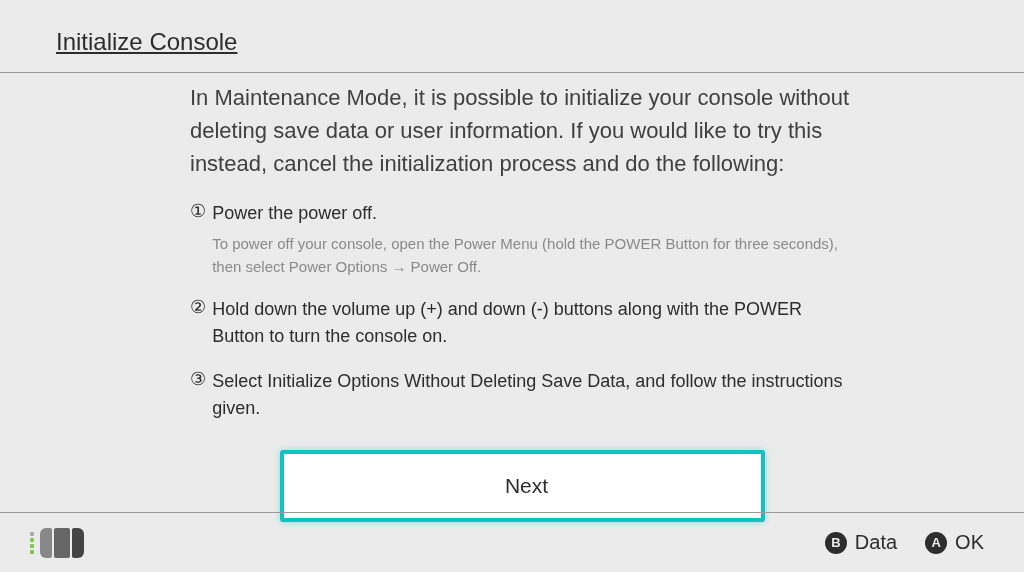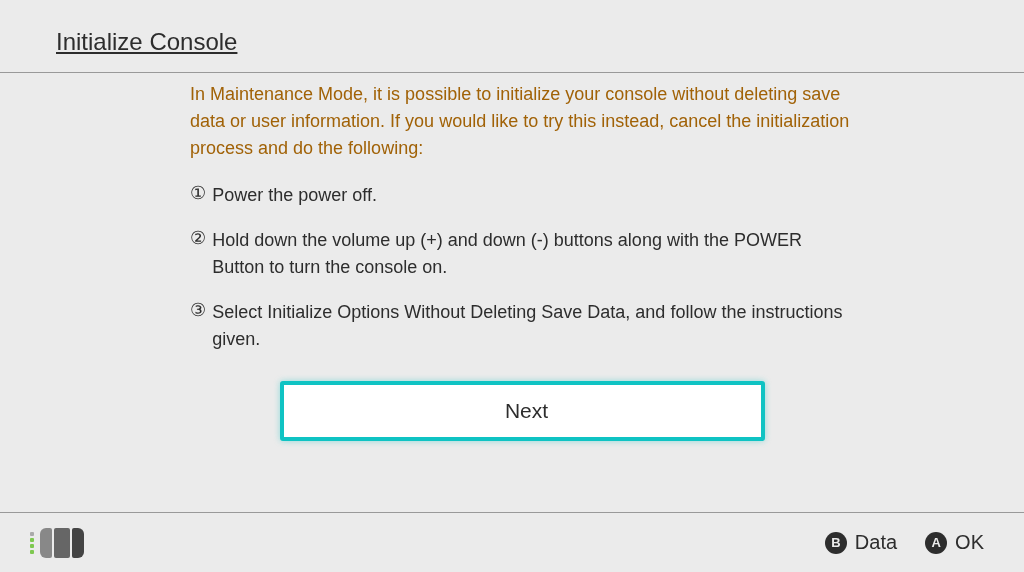--- a/index.html
+++ b/index.html
@@ -23,23 +23,23 @@
     .header-title {
       font-size: 24px;
       font-weight: 400;
       color: #2d2d2d;
       text-decoration: underline;
     }
     .content {
       padding: 8px 170px 0 190px;
     }
     .intro {
-      font-size: 18px;
+      font-size: 22px;
       line-height: 1.5;
-      color: #a16207;
+      color: #404040;
       margin-bottom: 20px;
     }
     .step {
       margin-bottom: 18px;
       display: flex;
       align-items: flex-start;
     }
     .step-num {
       font-size: 18px;
       color: #2d2d2d;
@@ -57,21 +57,21 @@
     .step-note {
       font-size: 15px;
       line-height: 1.5;
       color: #8a8a8a;
       margin-top: 6px;
     }
     .next-button {
       display: block;
       margin: 28px auto 0 auto;
       width: 485px;
-      height: 60px;
+      height: 72px;
       background: #ffffff;
       border: 4px solid #0fc3c3;
       border-radius: 3px;
       font-size: 21px;
       color: #2d2d2d;
       font-family: inherit;
       cursor: pointer;
       box-shadow: 0 0 6px rgba(15,195,195,0.4);
       padding-left: 9px;
     }
@@ -157,20 +157,21 @@
   <h1 class="header-title">Initialize Console</h1>
 </div>
 
 <div class="content">
   <p class="intro">In Maintenance Mode, it is possible to initialize your console without deleting save data or user information. If you would like to try this instead, cancel the initialization process and do the following:</p>
 
   <div class="step">
     <span class="step-num">①</span>
     <div class="step-body">
       <div class="step-text">Power the power off.</div>
+      <div class="step-note">To power off your console, open the Power Menu (hold the POWER Button for three seconds), then select Power Options → Power Off.</div>
     </div>
   </div>
 
   <div class="step">
     <span class="step-num">②</span>
     <div class="step-body">
       <div class="step-text">Hold down the volume up (+) and down (-) buttons along with the POWER Button to turn the console on.</div>
     </div>
   </div>
 

